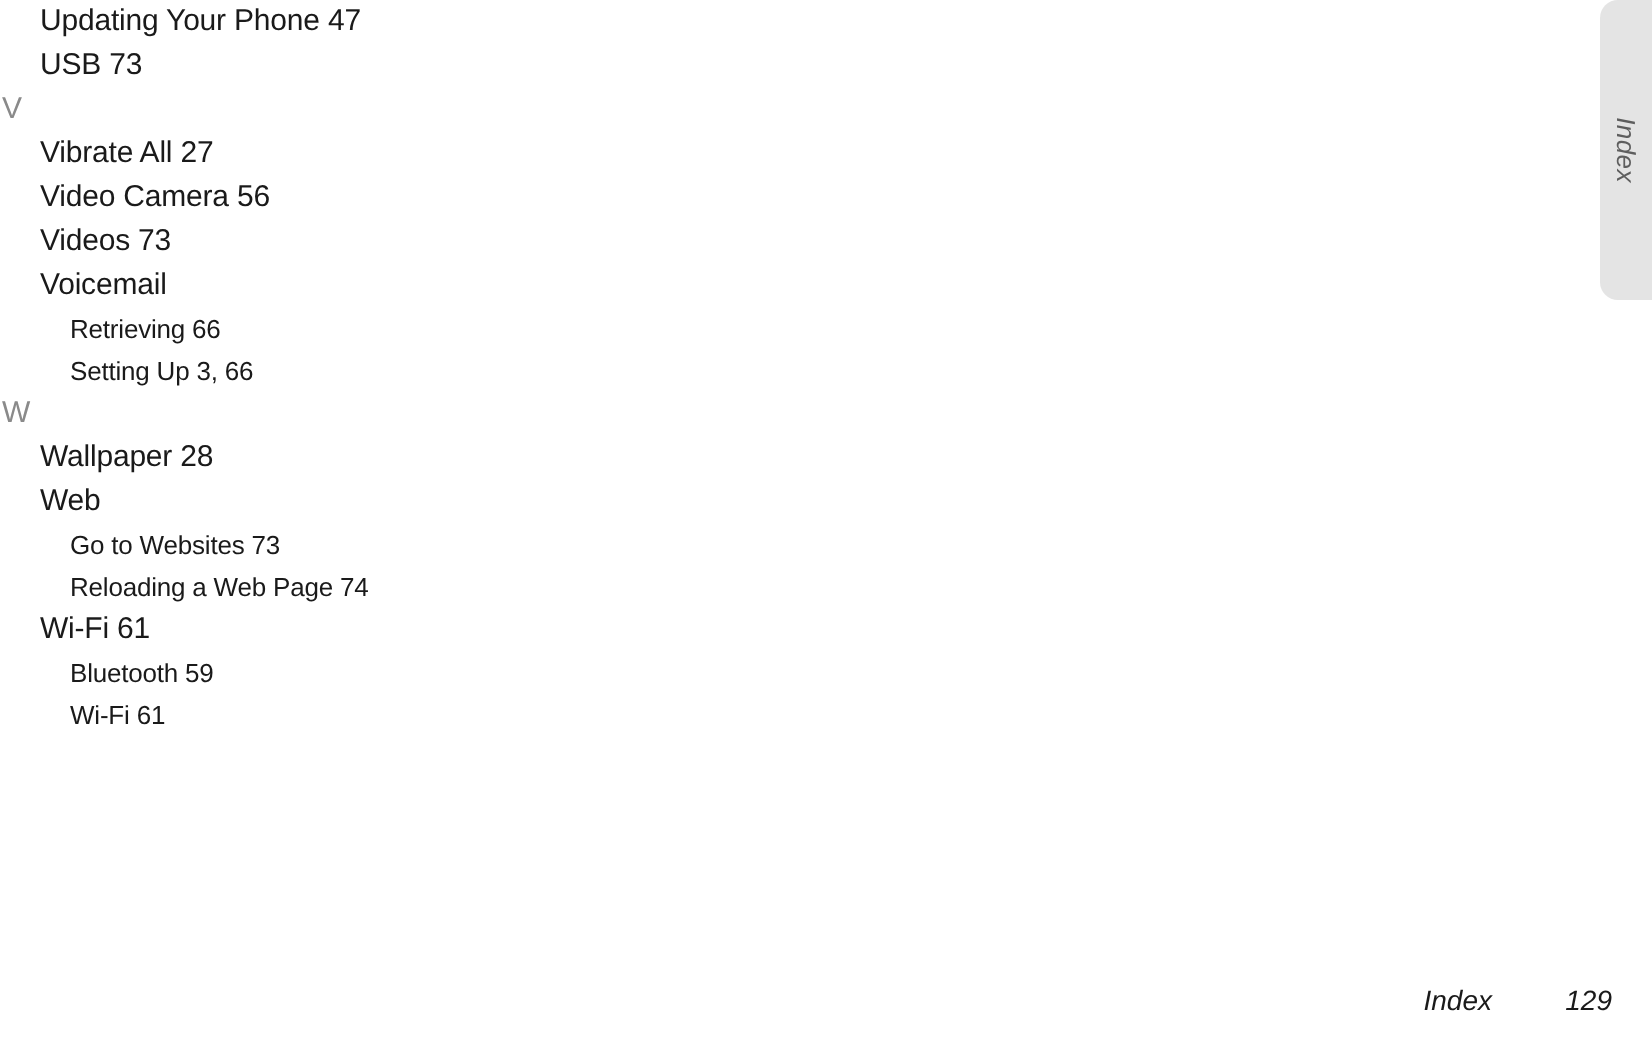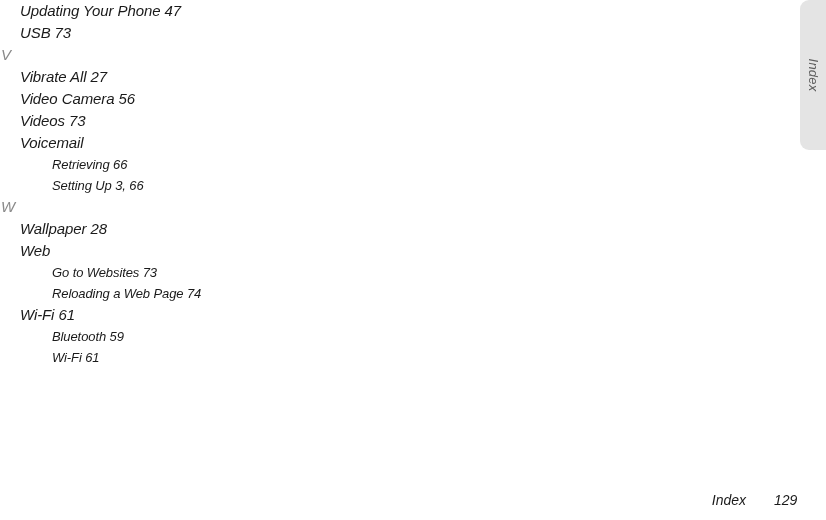--- a/index.html
+++ b/index.html
@@ -40,41 +40,40 @@
     color: #5e5e5e;
     letter-spacing: 0.2px;
   }
 
   
   #index-body {
     position: absolute;
     left: 0;
     top: 0;
     width: 780px;
-    font-style: italic;
   }
   .letter-heading {
     font-size: 15px;
     color: #8a8a8a;
     padding-left: 1px;
     line-height: 22px;
     height: 22px;
   }
   .entry {
     font-size: 15px;
     color: #1a1a1a;
     padding-left: 20px;
     line-height: 22px;
     height: 22px;
     letter-spacing: -0.1px;
   }
   .subentry {
     font-size: 13px;
     color: #1a1a1a;
-    padding-left: 52px;
+    padding-left: 35px;
     line-height: 21px;
     height: 21px;
     letter-spacing: -0.1px;
   }
 
   
   #footer {
     position: absolute;
     left: 0;
     right: 0;
@@ -86,20 +85,21 @@
     padding-right: 20px;
     font-style: italic;
     font-size: 14px;
     color: #1a1a1a;
   }
   #footer .footer-label {
     margin-right: 28px;
   }
   #footer .footer-page {
     min-width: 32px;
+    text-align: right;
   }
 </style>
 </head>
 <body>
 
 <div id="index-body">
     <div class="entry">Updating Your Phone 47</div>
     <div class="entry">USB 73</div>
     <div class="letter-heading">V</div>
     <div class="entry">Vibrate All 27</div>

